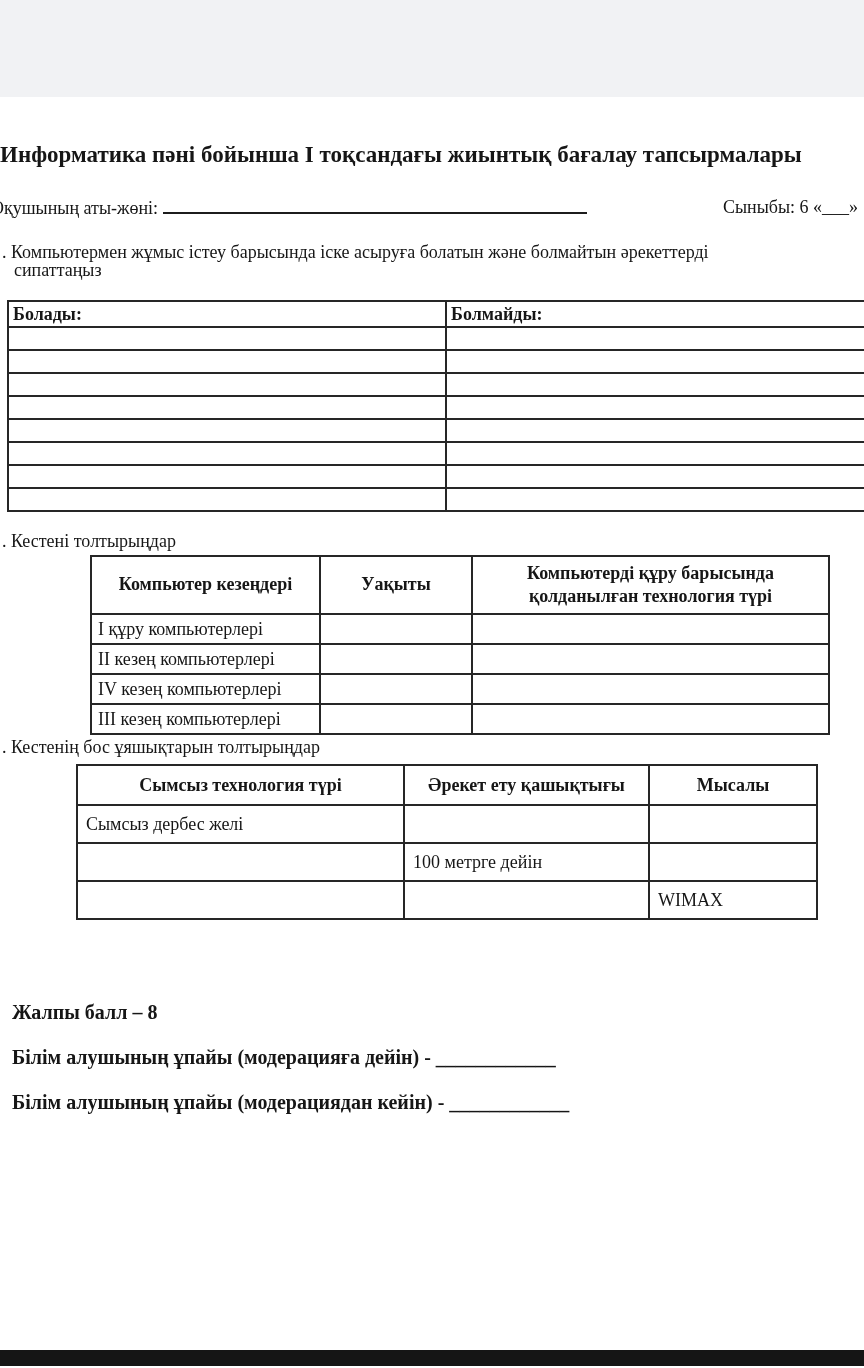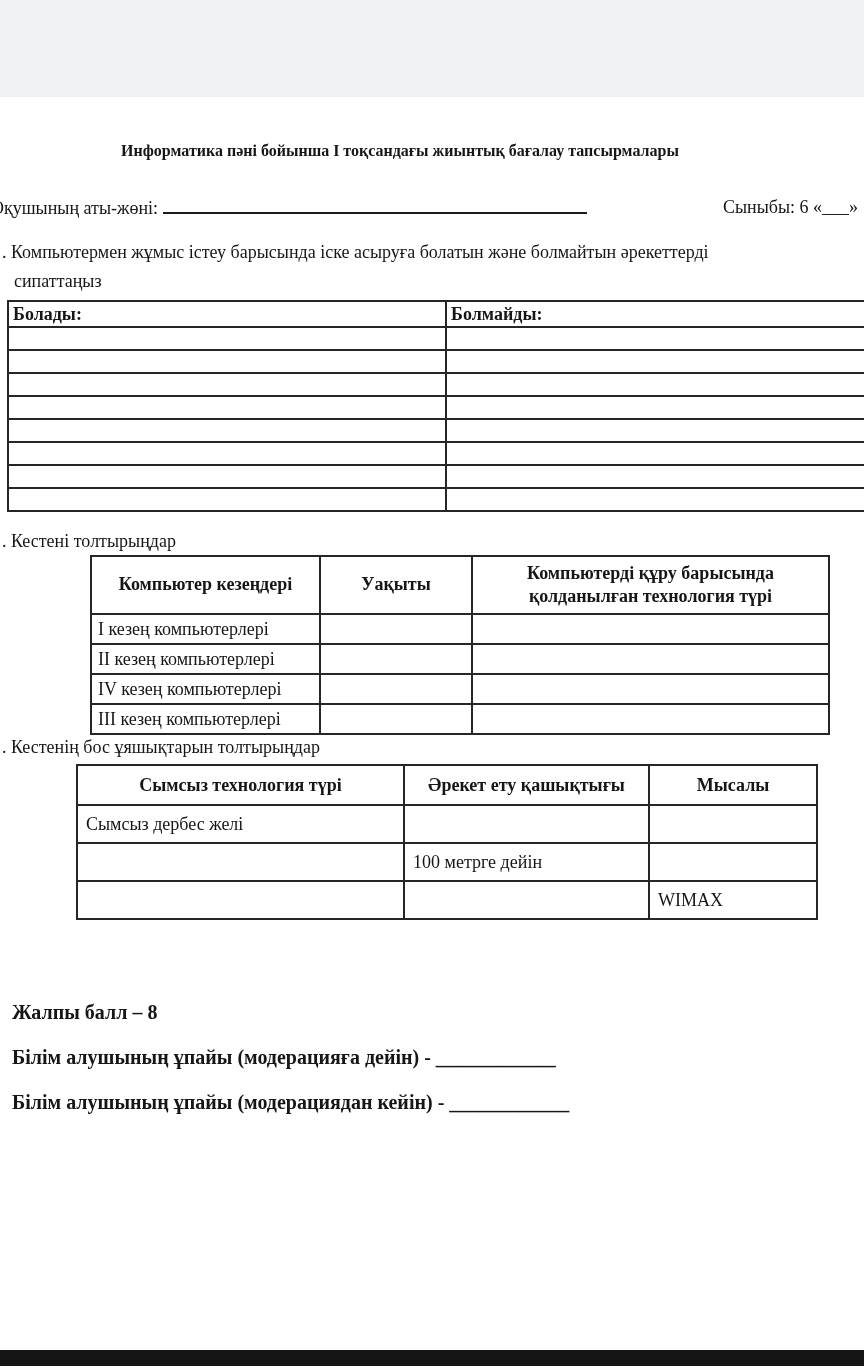--- a/index.html
+++ b/index.html
@@ -5,21 +5,21 @@
   html,body{margin:0;padding:0;}
   body{
     width:864px;height:1368px;
     background:#ffffff;
     overflow:hidden;
     position:relative;
     font-family:"Liberation Serif","DejaVu Serif",serif;
     color:#161616;
   }
   .top-band{position:absolute;left:0;top:0;width:864px;height:97px;background:#f1f2f4;}
-  .doc-title{position:absolute;left:0;top:142px;width:800px;text-align:center;font-size:16px;font-weight:bold;white-space:nowrap;}
+  .doc-title{position:absolute;left:0;top:142px;width:800px;text-align:center;font-size:23px;font-weight:bold;white-space:nowrap;}
   .name-row{position:absolute;left:-9px;top:197px;white-space:nowrap;font-size:18px;}
   .blank-line{display:inline-block;width:424px;height:15px;border-bottom:2px solid #1c1c1c;margin-left:5px;}
   .class-row{position:absolute;left:723px;top:197px;white-space:nowrap;font-size:18px;}
   .q-text{position:absolute;font-size:18px;white-space:nowrap;}
   table{border-collapse:collapse;table-layout:fixed;position:absolute;}
   td,th{border:2px solid #262626;font-size:18px;overflow:hidden;}
   th{font-weight:bold;}
   .t1{left:7px;top:300px;width:877px;}
   .t1 th{text-align:left;padding:1px 4px;height:22px;}
   .t1 td{height:19px;padding:1px 4px;}
@@ -39,21 +39,21 @@
 
 <div class="doc-title">Информатика пәні бойынша I тоқсандағы жиынтық бағалау тапсырмалары</div>
 
 <div class="name-row">
   <span>Оқушының аты-жөні:</span><span class="blank-line"></span>
 </div>
 
 <div class="class-row">Сыныбы: 6 «___»</div>
 
 <div class="q-text" style="left:2px;top:242px;">. Компьютермен жұмыс істеу барысында іске асыруға болатын және болмайтын әрекеттерді</div>
-<div class="q-text" style="left:14px;top:271px;">сипаттаңыз</div>
+<div class="q-text" style="left:14px;top:260px;">сипаттаңыз</div>
 
 <table class="t1">
   <colgroup>
       <col style="width:438px">
       <col>
     </colgroup>
   <tbody>
       <tr>
     <th>Болады:</th>
     <th>Болмайды:</th>
@@ -101,21 +101,21 @@
       <col style="width:152px">
       <col>
     </colgroup>
   <tbody>
       <tr>
     <th>Компьютер кезеңдері</th>
     <th>Уақыты</th>
     <th>Компьютерді құру барысында қолданылған технология түрі</th>
   </tr>
   <tr>
-    <td>I кезең компьютерлері</td>
+    <td>I құру компьютерлері</td>
     <td></td>
     <td></td>
   </tr>
   <tr>
     <td>II кезең компьютерлері</td>
     <td></td>
     <td></td>
   </tr>
   <tr>
     <td>IV кезең компьютерлері</td>

